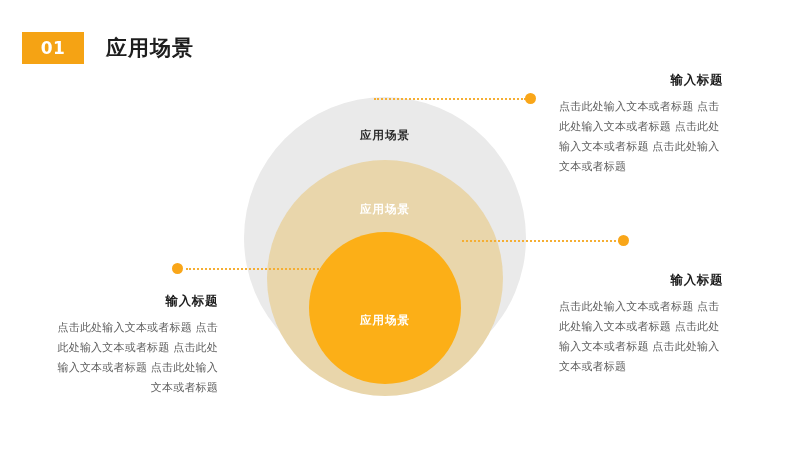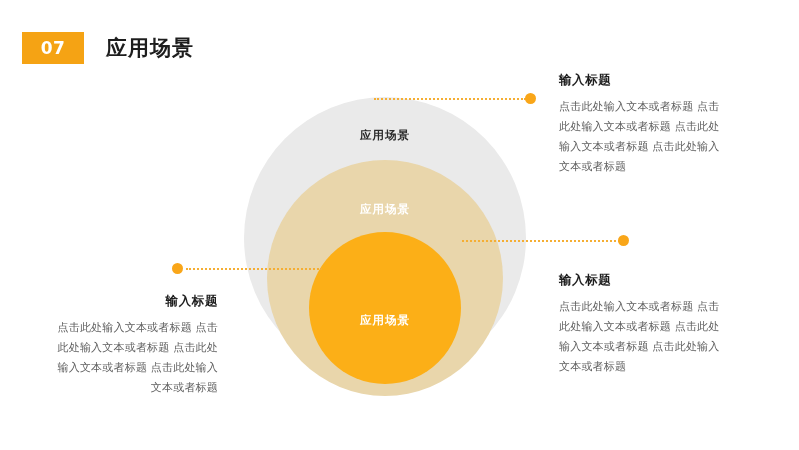--- a/index.html
+++ b/index.html
@@ -123,20 +123,21 @@
   .text-block {
     position: absolute;
   }
   .tb-heading {
     font-size: 12.5px;
     font-weight: bold;
     color: #1d1d1d;
     letter-spacing: 0.6px;
     margin: 0 0 9px 0;
     line-height: 16px;
+    text-align: right;
   }
   .tb-body {
     font-size: 11px;
     color: #5e5e5e;
     line-height: 20px;
     letter-spacing: 0.2px;
     margin: 0;
   }
   .block-right-top {
     left: 559px;
@@ -155,21 +156,21 @@
     top: 293px;
     width: 170px;
     text-align: right;
   }
 </style>
 </head>
 <body>
 
 <div id="slide">
 
-  <div class="header-badge">07</div>
+  <div class="header-badge">01</div>
   <div class="header-title">应用场景</div>
 
   <div class="circle circle-outer"></div>
   <div class="circle circle-middle"></div>
   <div class="circle circle-inner"></div>
 
   <div class="circle-label label-outer">应用场景</div>
   <div class="circle-label label-middle">应用场景</div>
   <div class="circle-label label-inner">应用场景</div>
 

